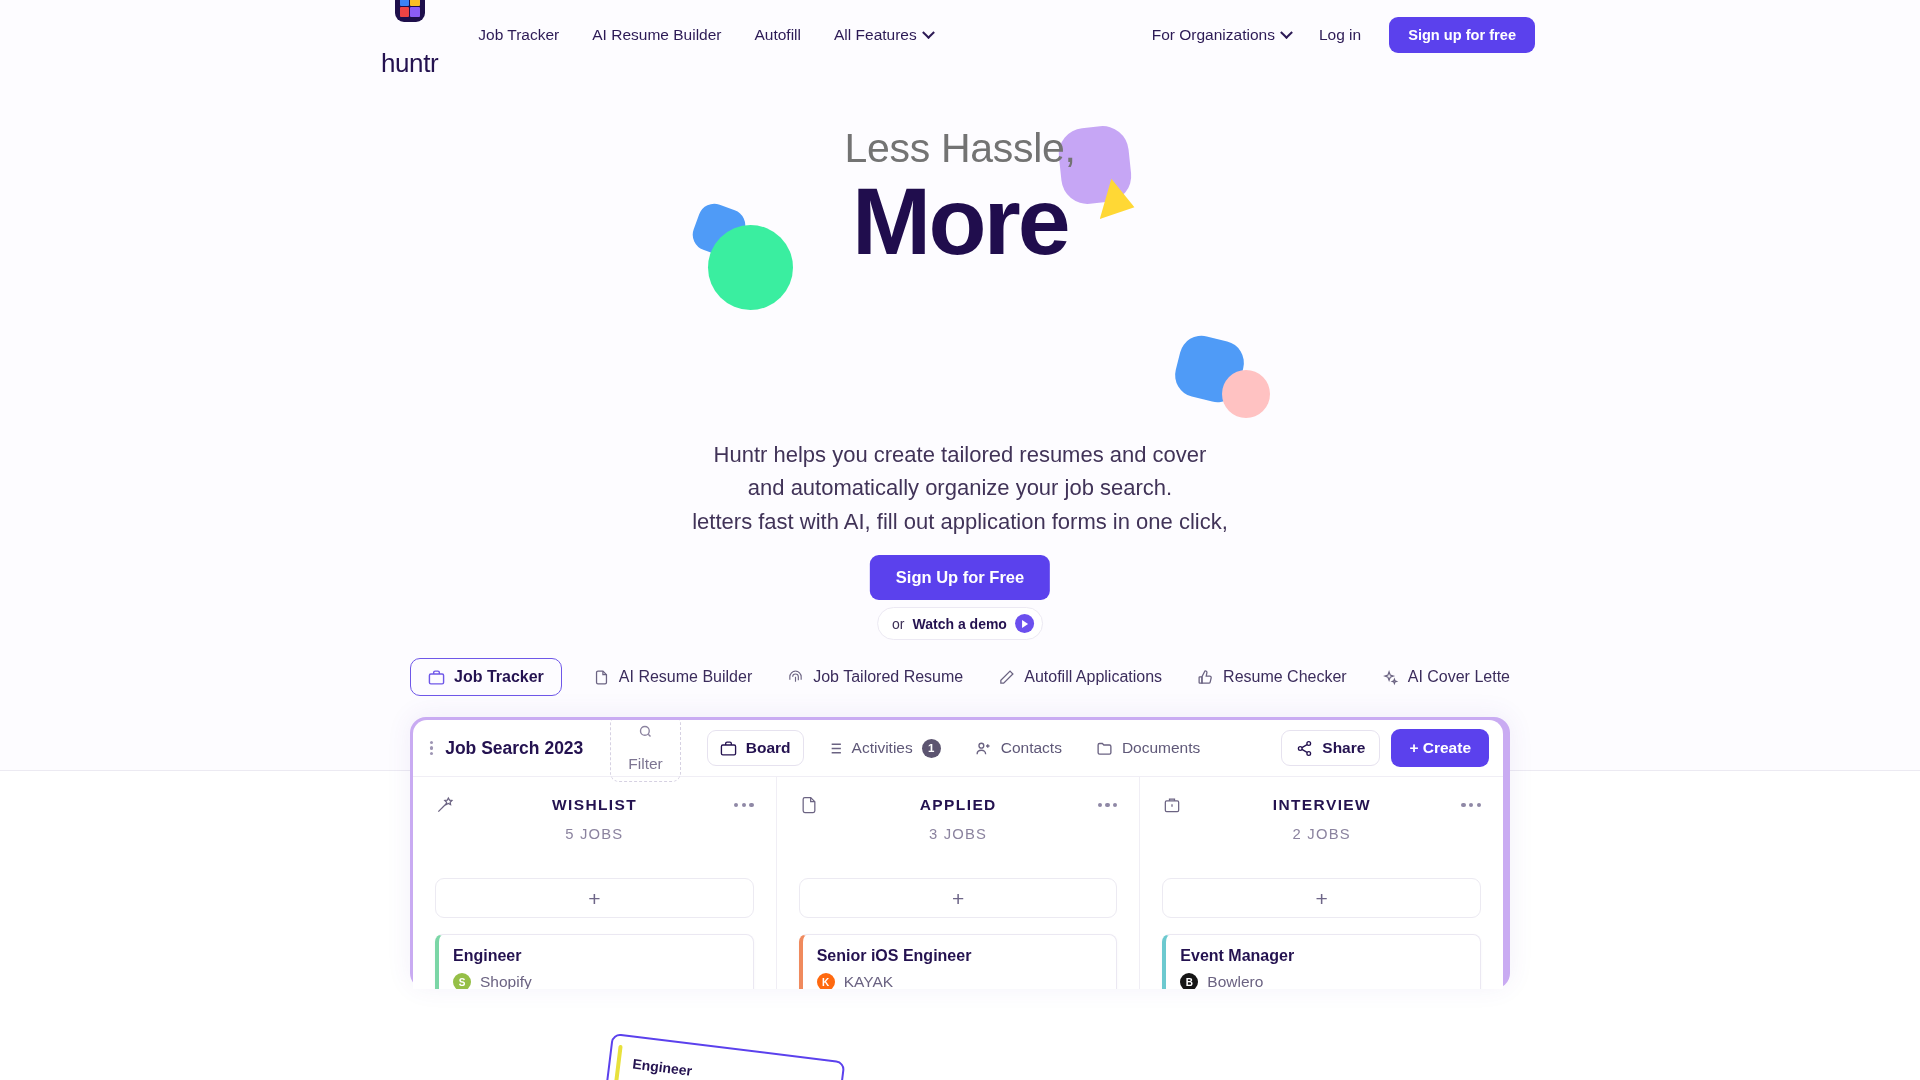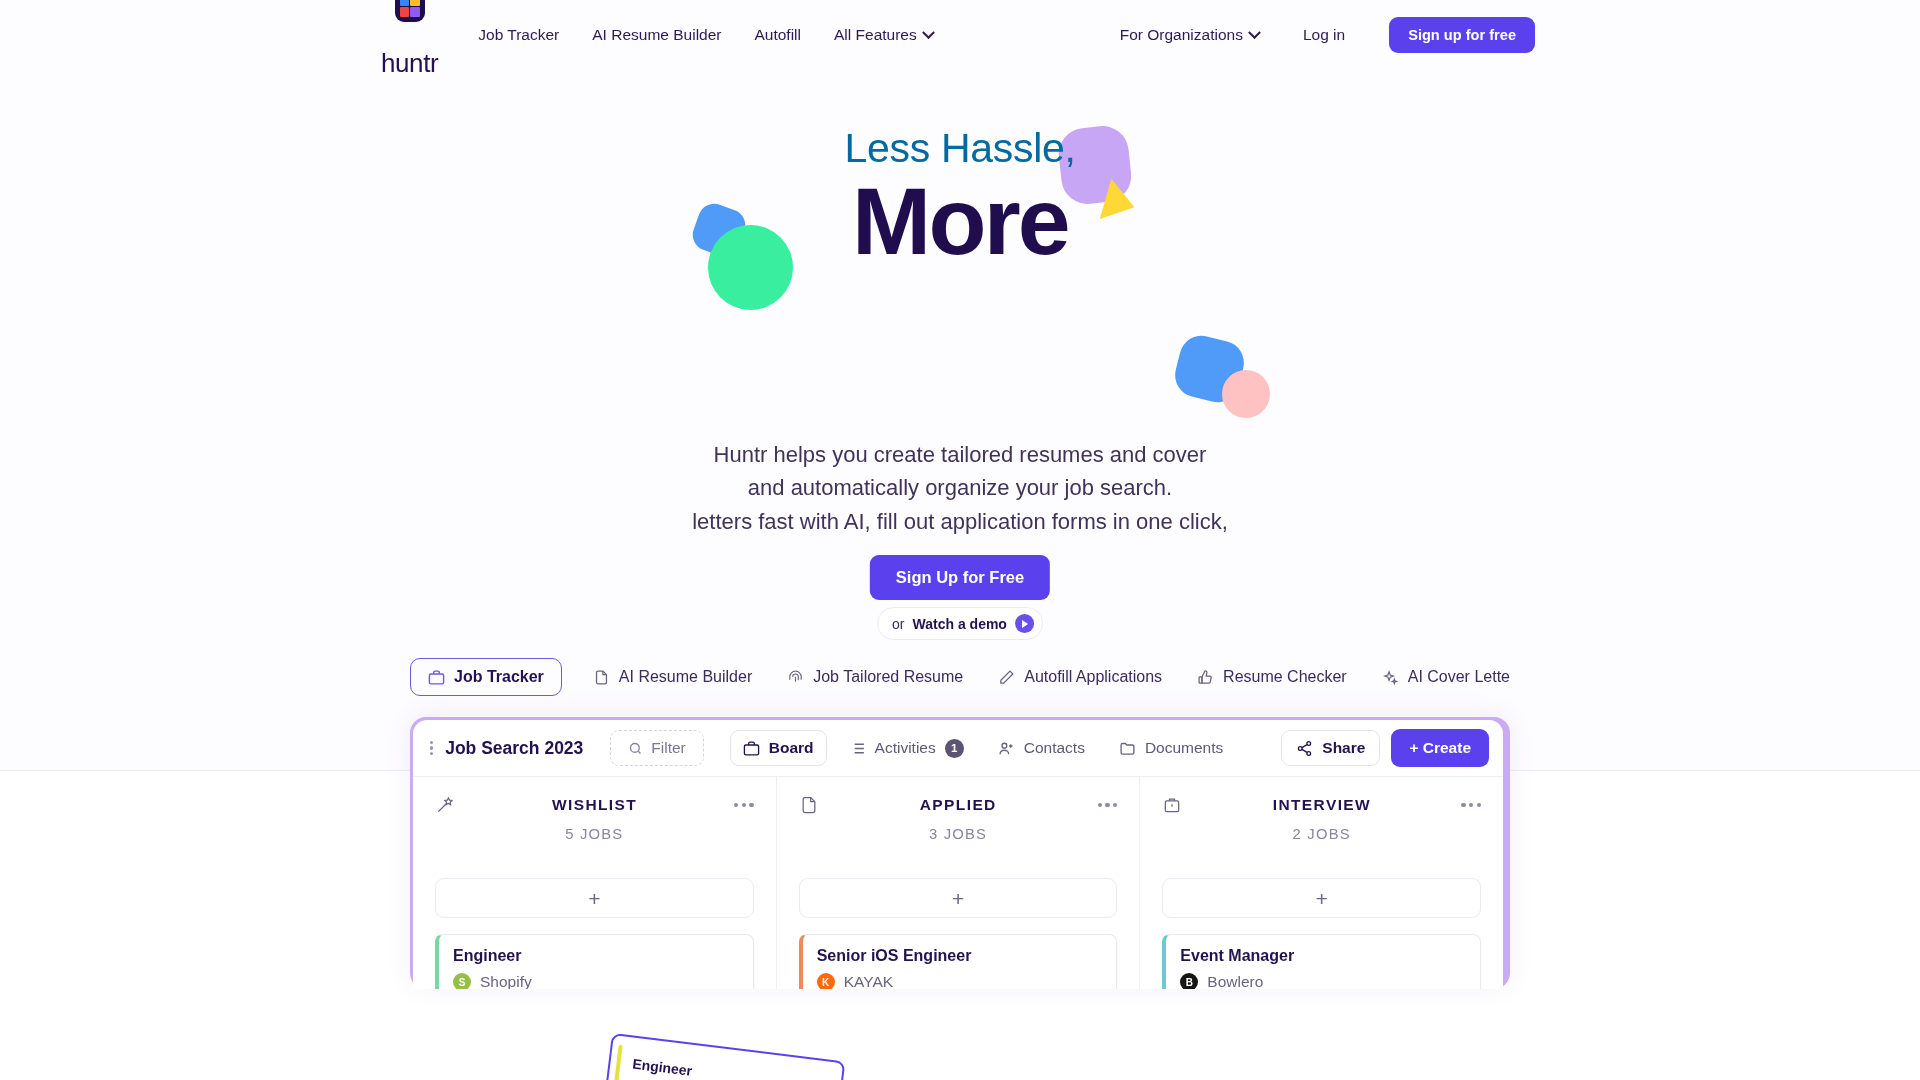--- a/index.html
+++ b/index.html
@@ -24,32 +24,32 @@
   }
   .logo-mark i { display: block; border-radius: 1px; }
   .logo-word { font-size: 26px; color: #241250; letter-spacing: -0.4px; font-weight: 400; }
   .nav-links { display: flex; align-items: center; gap: 33px; margin-left: 40px; }
   .nav-link {
     font-size: 15.5px; color: #2c1a55; cursor: pointer; white-space: nowrap;
     display: flex; align-items: center; gap: 7px;
   }
   .chev { width: 9px; height: 9px; border-right: 2px solid #2c1a55; border-bottom: 2px solid #2c1a55;
           transform: rotate(45deg) translate(-2px,-2px); display: inline-block; }
-  .nav-right { margin-left: auto; margin-right: 385px; display: flex; align-items: center; gap: 44px; }
+  .nav-right { margin-left: auto; margin-right: 385px; display: flex; align-items: center; gap: 28px; }
   .btn-signup {
     background: #5b41ed; color: #fff; font-size: 14.6px; font-weight: 700;
     padding: 10px 19px; border-radius: 9px; cursor: pointer; white-space: nowrap;
   }
 
   
   .hero { position: absolute; top: 70px; left: 0; width: 1920px; text-align: center; }
   .hero-inner { position: relative; width: 1920px; height: 520px; }
   .kicker {
     position: absolute; top: 55px; width: 100%; text-align: center;
-    font-size: 41px; color: #0369a1; letter-spacing: -0.3px; z-index: 4;
+    font-size: 41px; color: #737373; letter-spacing: -0.3px; z-index: 4;
   }
   .headline {
     position: absolute; top: 105px; width: 100%; text-align: center;
     font-size: 95px; line-height: 0.97; font-weight: 700; color: #200d4d;
     letter-spacing: -2.8px; z-index: 4;
   }
   .blob { position: absolute; z-index: 1; }
   .blob-purple {
     width: 70px; height: 76px; border-radius: 26px; background: #c6a6f5;
     left: 1060px; top: 57px; transform: rotate(-6deg);
@@ -117,23 +117,23 @@
   .app-inner { width: 100%; height: 100%; background: #fff; border-radius: 14px 14px 0 0; overflow: hidden; position: relative; }
 
   .app-toolbar {
     height: 57px; display: flex; align-items: center; gap: 0; padding: 0 14px 0 17px;
     border-bottom: 1px solid #f0eef5;
   }
   .kebab { display: flex; flex-direction: column; gap: 2.5px; margin-right: 12px; cursor: pointer; }
   .kebab i { width: 3.2px; height: 3.2px; border-radius: 50%; background: #9e96b4; display: block; }
   .board-title { font-size: 17.5px; font-weight: 700; color: #241250; margin-right: 27px; white-space: nowrap; }
   .filter-chip {
-    display: flex; align-items: center; gap: 8px; border: 1.4px dashed #d6d1e2;
+    display: flex; align-items: center; gap: 16px; border: 1.4px dashed #d6d1e2;
     border-radius: 9px; padding: 8px 17px; font-size: 15.5px; color: #7d7592;
-    cursor: pointer; margin-right: 26px; white-space: nowrap;
+    cursor: pointer; margin-right: 26px; white-space: nowrap; flex-direction: column;
   }
   .tool-item {
     display: flex; align-items: center; gap: 9px; font-size: 15.5px; color: #5f5878;
     padding: 8px 12px; border-radius: 9px; cursor: pointer; white-space: nowrap; margin-right: 10px;
   }
   .tool-item.sel { border: 1.4px solid #e6e2ef; color: #241250; font-weight: 700; background: #fff; }
   .count-badge {
     background: #5c5470; color: #fff; border-radius: 50%; width: 19px; height: 19px;
     font-size: 11.5px; display: flex; align-items: center; justify-content: center; font-weight: 700;
   }

